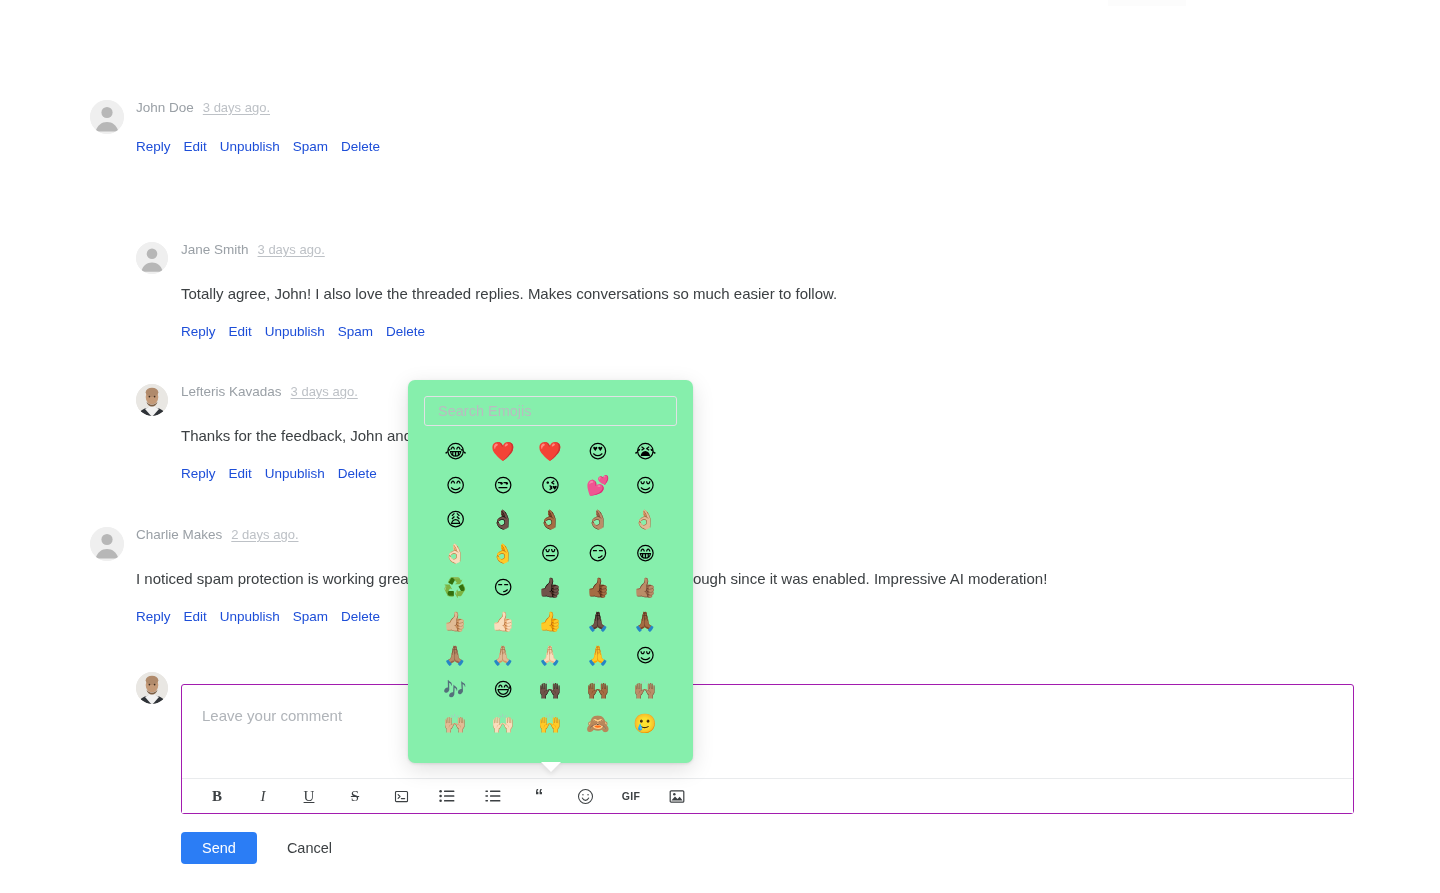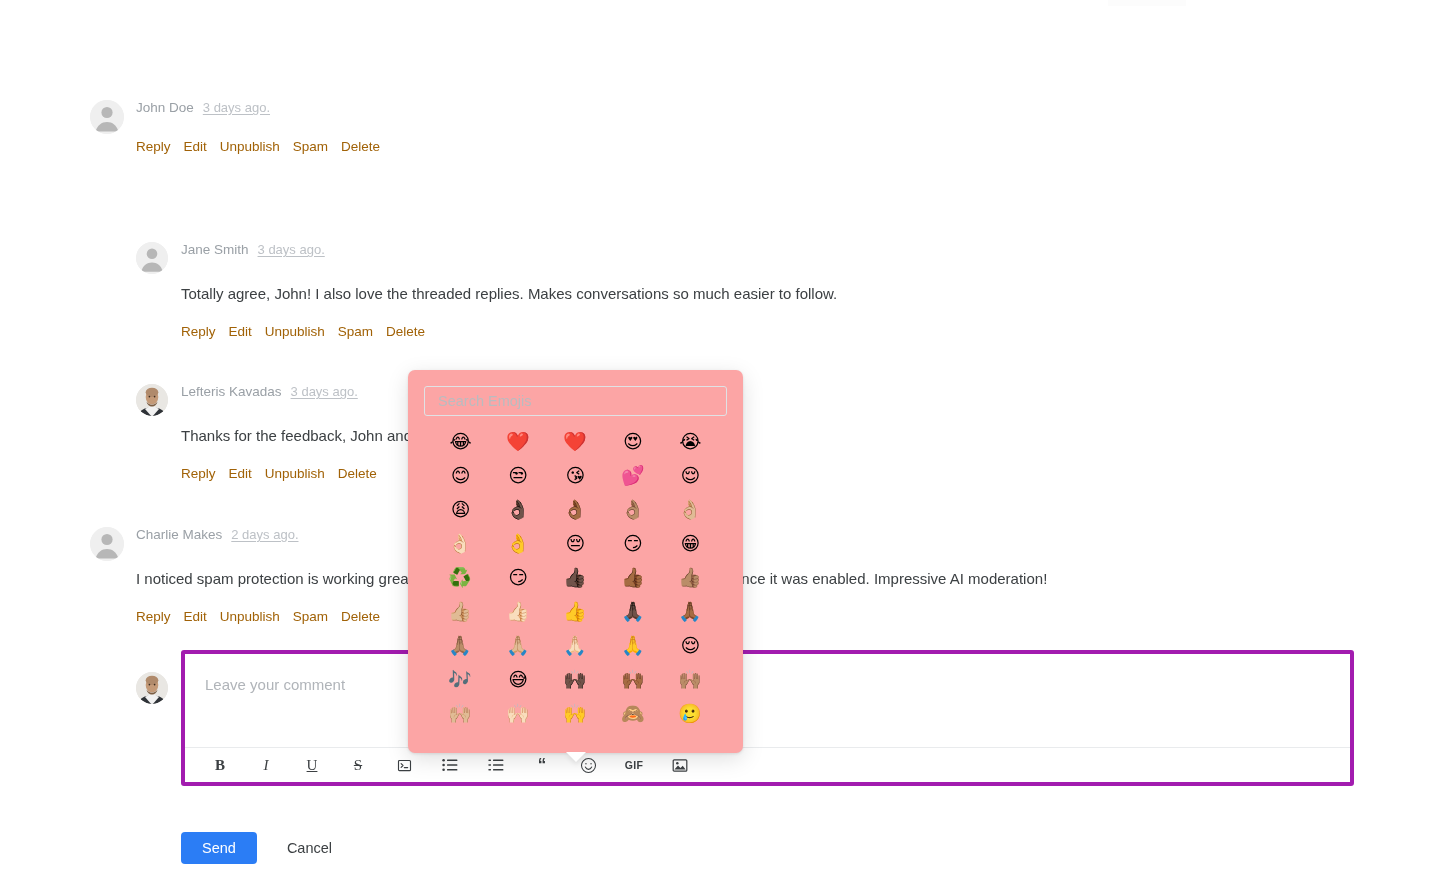--- a/index.html
+++ b/index.html
@@ -70,21 +70,21 @@
     color: #3c4043;
     line-height: 22px;
     white-space: nowrap;
   }
   .actions {
     display: flex;
     gap: 0px;
   }
   .action {
     font-size: 13.5px;
-    color: #a16207;
+    color: #1d4ed8;
     margin-right: 13px;
     cursor: pointer;
     white-space: nowrap;
   }
   .action:last-child { margin-right: 0; }
 
   
   #c0 { left: 90px; top: 100px; }
   #c0 .avatar { left: 0px; top: 0px; width: 34px; height: 34px; }
   #c0 .comment-head { margin-left: 46px; }
@@ -119,23 +119,23 @@
     top: 672px;
     width: 32px;
     height: 32px;
     border-radius: 50%;
     overflow: hidden;
     background: #e8e6e2;
   }
   .composer {
     position: absolute;
     left: 181px;
-    top: 650px;
+    top: 684px;
     width: 1173px;
-    border: 4px solid #a21caf;
+    border: 1px solid #a21caf;
     border-radius: 3px;
     background: #fff;
   }
   .composer-input {
     height: 93px;
     padding: 22px 20px 0 20px;
     font-size: 15px;
     color: #b0b4b9;
     cursor: text;
   }
@@ -190,24 +190,24 @@
     font-size: 14.5px;
     margin-left: 24px;
     cursor: pointer;
     font-family: "Liberation Sans", sans-serif;
   }
 
   
   .emoji-picker {
     position: absolute;
     left: 408px;
-    top: 370px;
-    width: 335px;
+    top: 380px;
+    width: 285px;
     height: 383px;
-    background: #fca5a5;
+    background: #86efac;
     border-radius: 7px;
     box-shadow: 0 1px 3px rgba(0,0,0,0.10), 0 6px 22px rgba(0,0,0,0.13);
     z-index: 40;
   }
   .emoji-picker:after {
     content: "";
     position: absolute;
     left: 50%;
     bottom: -9px;
     transform: translateX(-50%);

